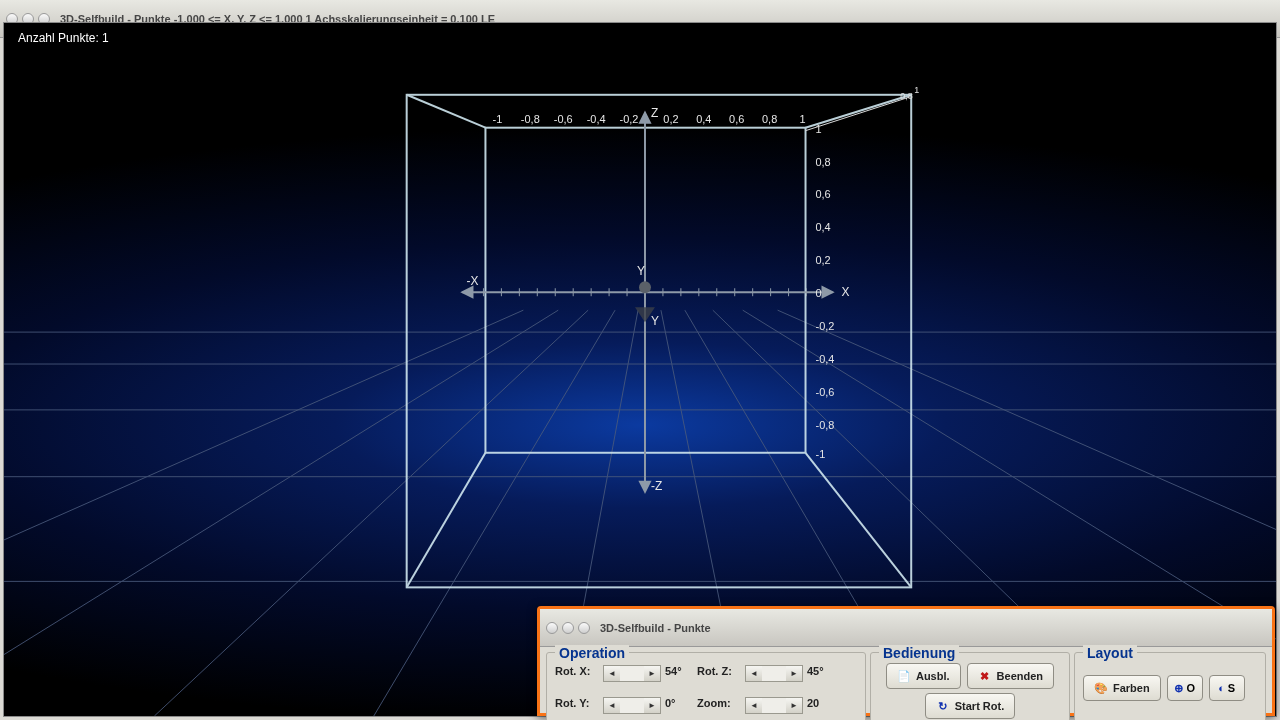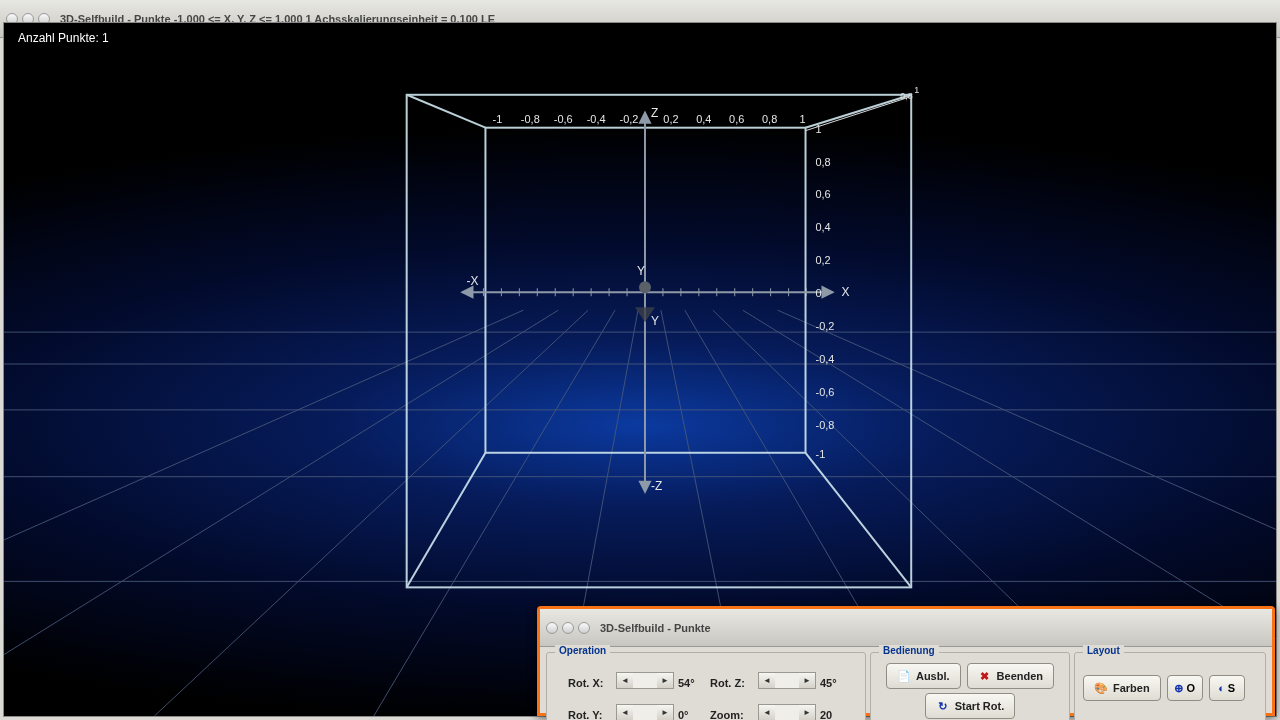--- a/index.html
+++ b/index.html
@@ -8,25 +8,25 @@
   .titlebar { height: 38px; background: linear-gradient(to bottom,#e8e8e2,#c8c6c0); border-bottom: 1px solid #999; display: flex; align-items: center; padding: 0 6px; font-size: 11px; color: #333; gap: 4px; }
   .tbtn { width: 12px; height: 12px; border-radius: 50%; background: linear-gradient(to bottom,#fafafa,#cfcfcf); border: 1px solid #9a9a9a; }
   .titlebar .title-text { margin-left: 6px; font-weight: bold; color: #454545; white-space: nowrap; }
   .viewport { position: absolute; top: 22px; left: 3px; right: 3px; bottom: 3px; overflow: hidden; background: radial-gradient(ellipse 120% 60% at 50% 58%, #0b3aa0 0%, #061b5a 20%, #020a2a 45%, #000 72%); border: 1px solid #8a8a8a; }
   .overlay-text { position: absolute; top: 8px; left: 14px; color: #fff; font-size: 12px; font-weight: normal; }
   svg.scene { position: absolute; inset: 0; width: 100%; height: 100%; }
 
   .panel-window { position: absolute; left: 537px; top: 606px; width: 738px; height: 110px; background: #dedcd4; border: 3px solid #f97316; box-shadow: 0 2px 10px rgba(0,0,0,.6); border-radius: 4px 4px 0 0; }
   .panel-body { display: flex; padding: 5px 6px; gap: 4px; }
   .group { border: 1px solid #b1afa7; border-radius: 3px; background: #dedcd4; padding: 4px 8px 6px 8px; position: relative; }
-  .group-title { position: absolute; top: -8px; left: 8px; background: #dedcd4; padding: 0 4px; color: #06348f; font-size: 10px; font-weight: bold; }
+  .group-title { position: absolute; top: -8px; left: 8px; background: #dedcd4; padding: 0 4px; color: #06348f; font-size: 14px; font-weight: bold; }
   .g-op { width: 320px; height: 74px; }
   .g-bed { width: 200px; height: 74px; }
   .g-lay { flex: 1; height: 74px; padding-left: 8px; }
-  .row { display: flex; align-items: flex-end; gap: 4px; margin-top: 8px; height: 24px; margin-left: 13px; }
+  .row { display: flex; align-items: flex-start; gap: 4px; margin-top: 8px; height: 24px; }
   .lbl { font-size: 11px; font-weight: bold; color: #222; width: 44px; }
   .val { font-size: 11px; font-weight: bold; color: #222; width: 28px; }
   .scroll { width: 58px; height: 17px; background: #efeee9; border: 1px solid #9a998f; display: flex; }
   .scroll .arrow { width: 16px; height: 100%; background: linear-gradient(to bottom,#f6f6f2,#d3d1c8); border: 0; display: flex; align-items: center; justify-content: center; font-size: 8px; color: #333; cursor: pointer; }
   .scroll .track { flex: 1; }
   .btn { height: 26px; padding: 0 10px; border: 1px solid #8f8d84; border-radius: 4px; background: linear-gradient(to bottom,#f8f7f2,#DEDCD2); font-size: 11px; font-weight: bold; color: #222; display: inline-flex; align-items: center; gap: 5px; cursor: pointer; }
   .btn .ic { width: 14px; height: 14px; display: inline-flex; align-items: center; justify-content: center; }
   .bed-rows { display: flex; flex-direction: column; gap: 4px; align-items: center; margin-top: 6px; }
   .bed-row1 { display: flex; gap: 6px; }
   .lay-row { display: flex; gap: 6px; align-items: center; margin-top: 18px; }

